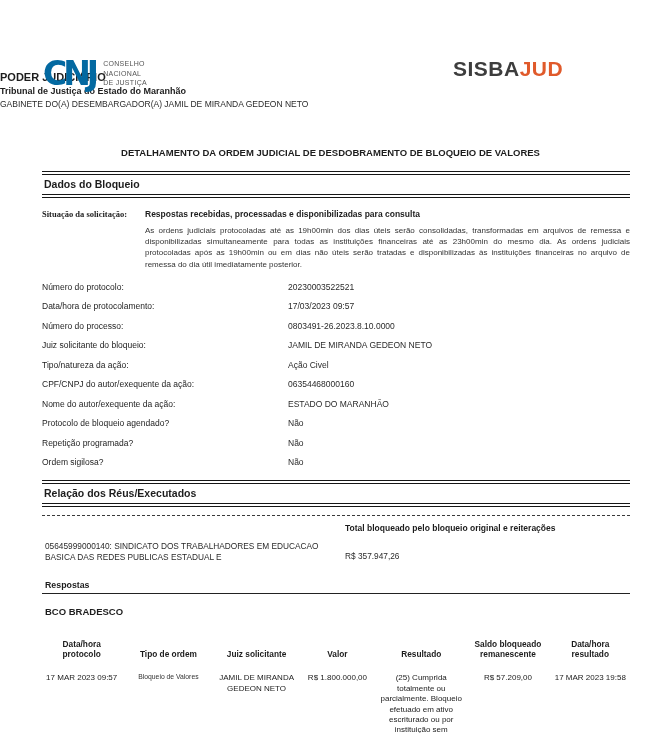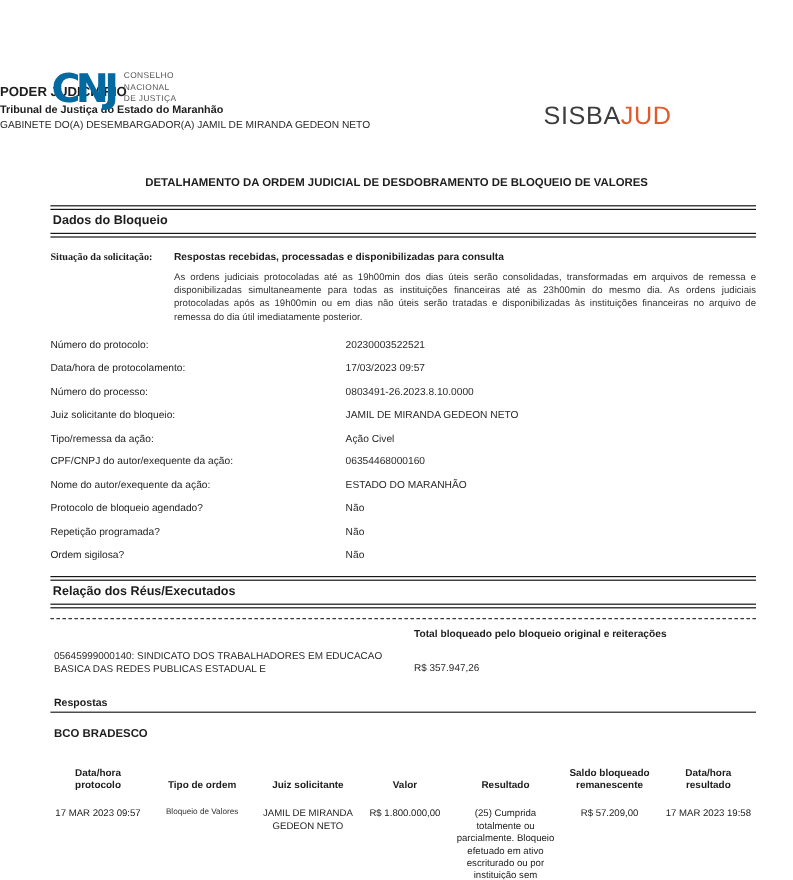--- a/index.html
+++ b/index.html
@@ -22,22 +22,22 @@
     color:#0369a1; line-height:1; padding-right:8px;
     font-family:"DejaVu Sans", sans-serif;
   }
   .cnj-text { font-size:7px; color:#555; line-height:1.35; letter-spacing:.3px; }
   .hdr-center { text-align:left; padding-top:16px; }
   .hdr-org { font-size:11px; font-weight:bold; }
   .hdr-court { font-size:9px; font-weight:bold; margin-top:3px; }
   .hdr-office { font-size:8.5px; margin-top:3px; color:#2a2a2a; }
   .sisbajud {
     position:absolute; left:453px; top:2px;
-    font-size:21px; font-weight:normal; letter-spacing:.5px;
-    color:#3d3d3d; font-family:"Liberation Sans", sans-serif;margin-top:28px;
+    font-size:21px; font-weight:bold; letter-spacing:.5px;
+    color:#3d3d3d; font-family:"Liberation Sans", sans-serif;
   }
   .sisbajud .jud { color:var(--accent_orange, #E05A2B); }
 
   .doc-title { text-align:center; font-size:9.5px; font-weight:bold; margin-top:14px; }
 
   
   .section-heading {
     margin-top:13px;
     border-top:4px double #161616;
     border-bottom:4px double #161616;
@@ -131,21 +131,21 @@
       </div>
       <div class="field-row">
         <span class="lbl">Número do processo:</span>
         <span class="val">0803491-26.2023.8.10.0000</span>
       </div>
       <div class="field-row">
         <span class="lbl">Juiz solicitante do bloqueio:</span>
         <span class="val">JAMIL DE MIRANDA GEDEON NETO</span>
       </div>
       <div class="field-row">
-        <span class="lbl">Tipo/remessa da ação:</span>
+        <span class="lbl">Tipo/natureza da ação:</span>
         <span class="val">Ação Civel</span>
       </div>
       <div class="field-row">
         <span class="lbl">CPF/CNPJ do autor/exequente da ação:</span>
         <span class="val">06354468000160</span>
       </div>
       <div class="field-row">
         <span class="lbl">Nome do autor/exequente da ação:</span>
         <span class="val">ESTADO DO MARANHÃO</span>
       </div>

